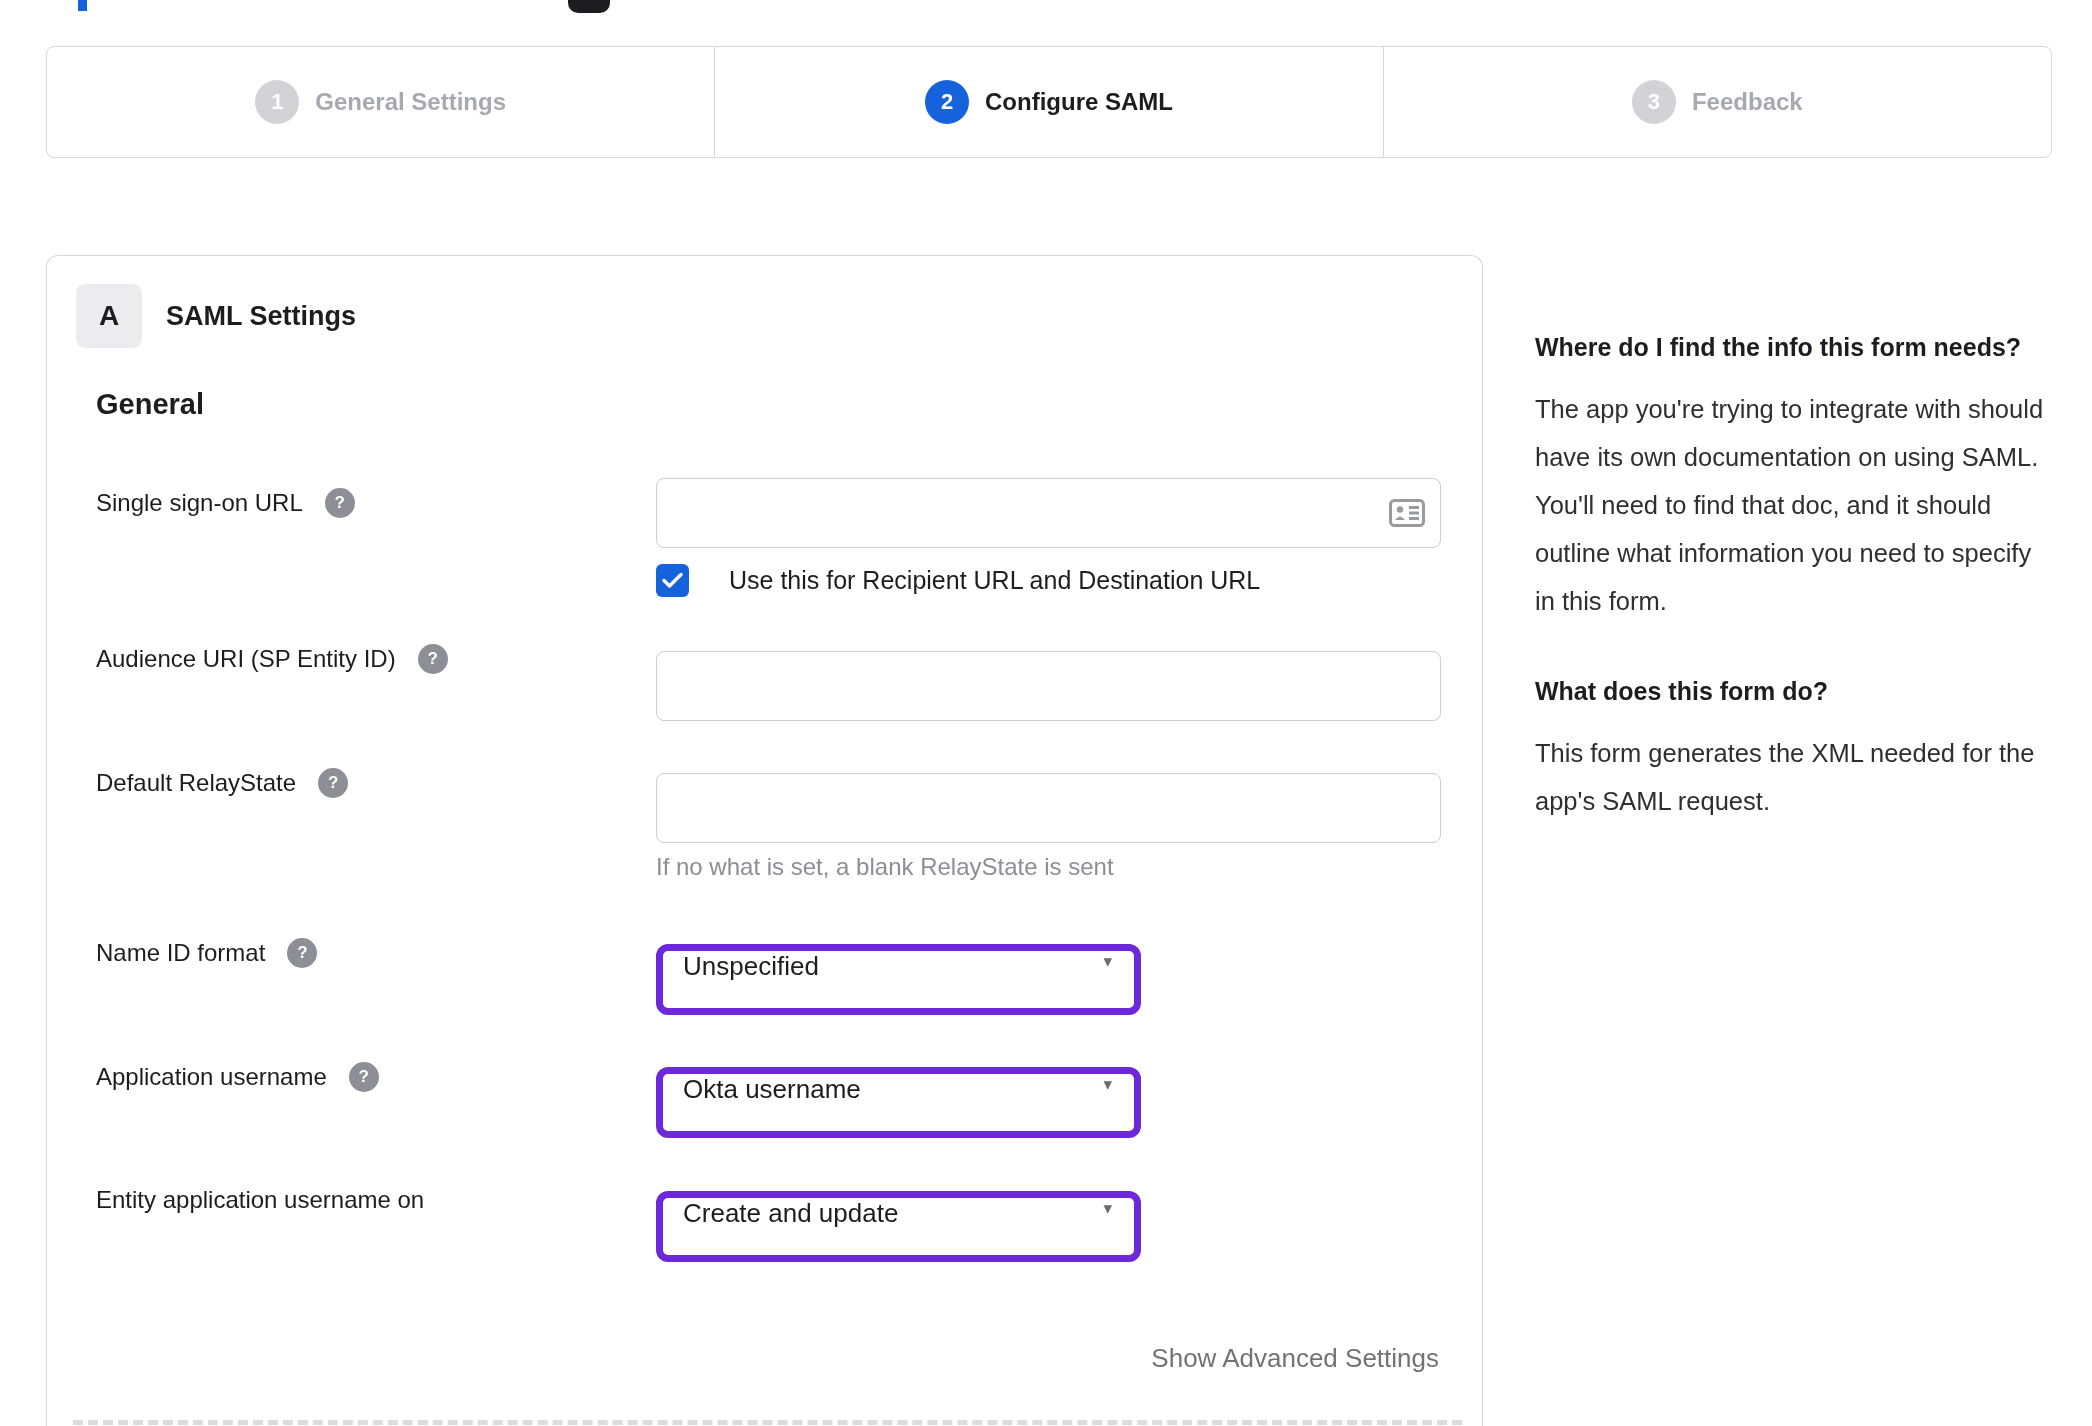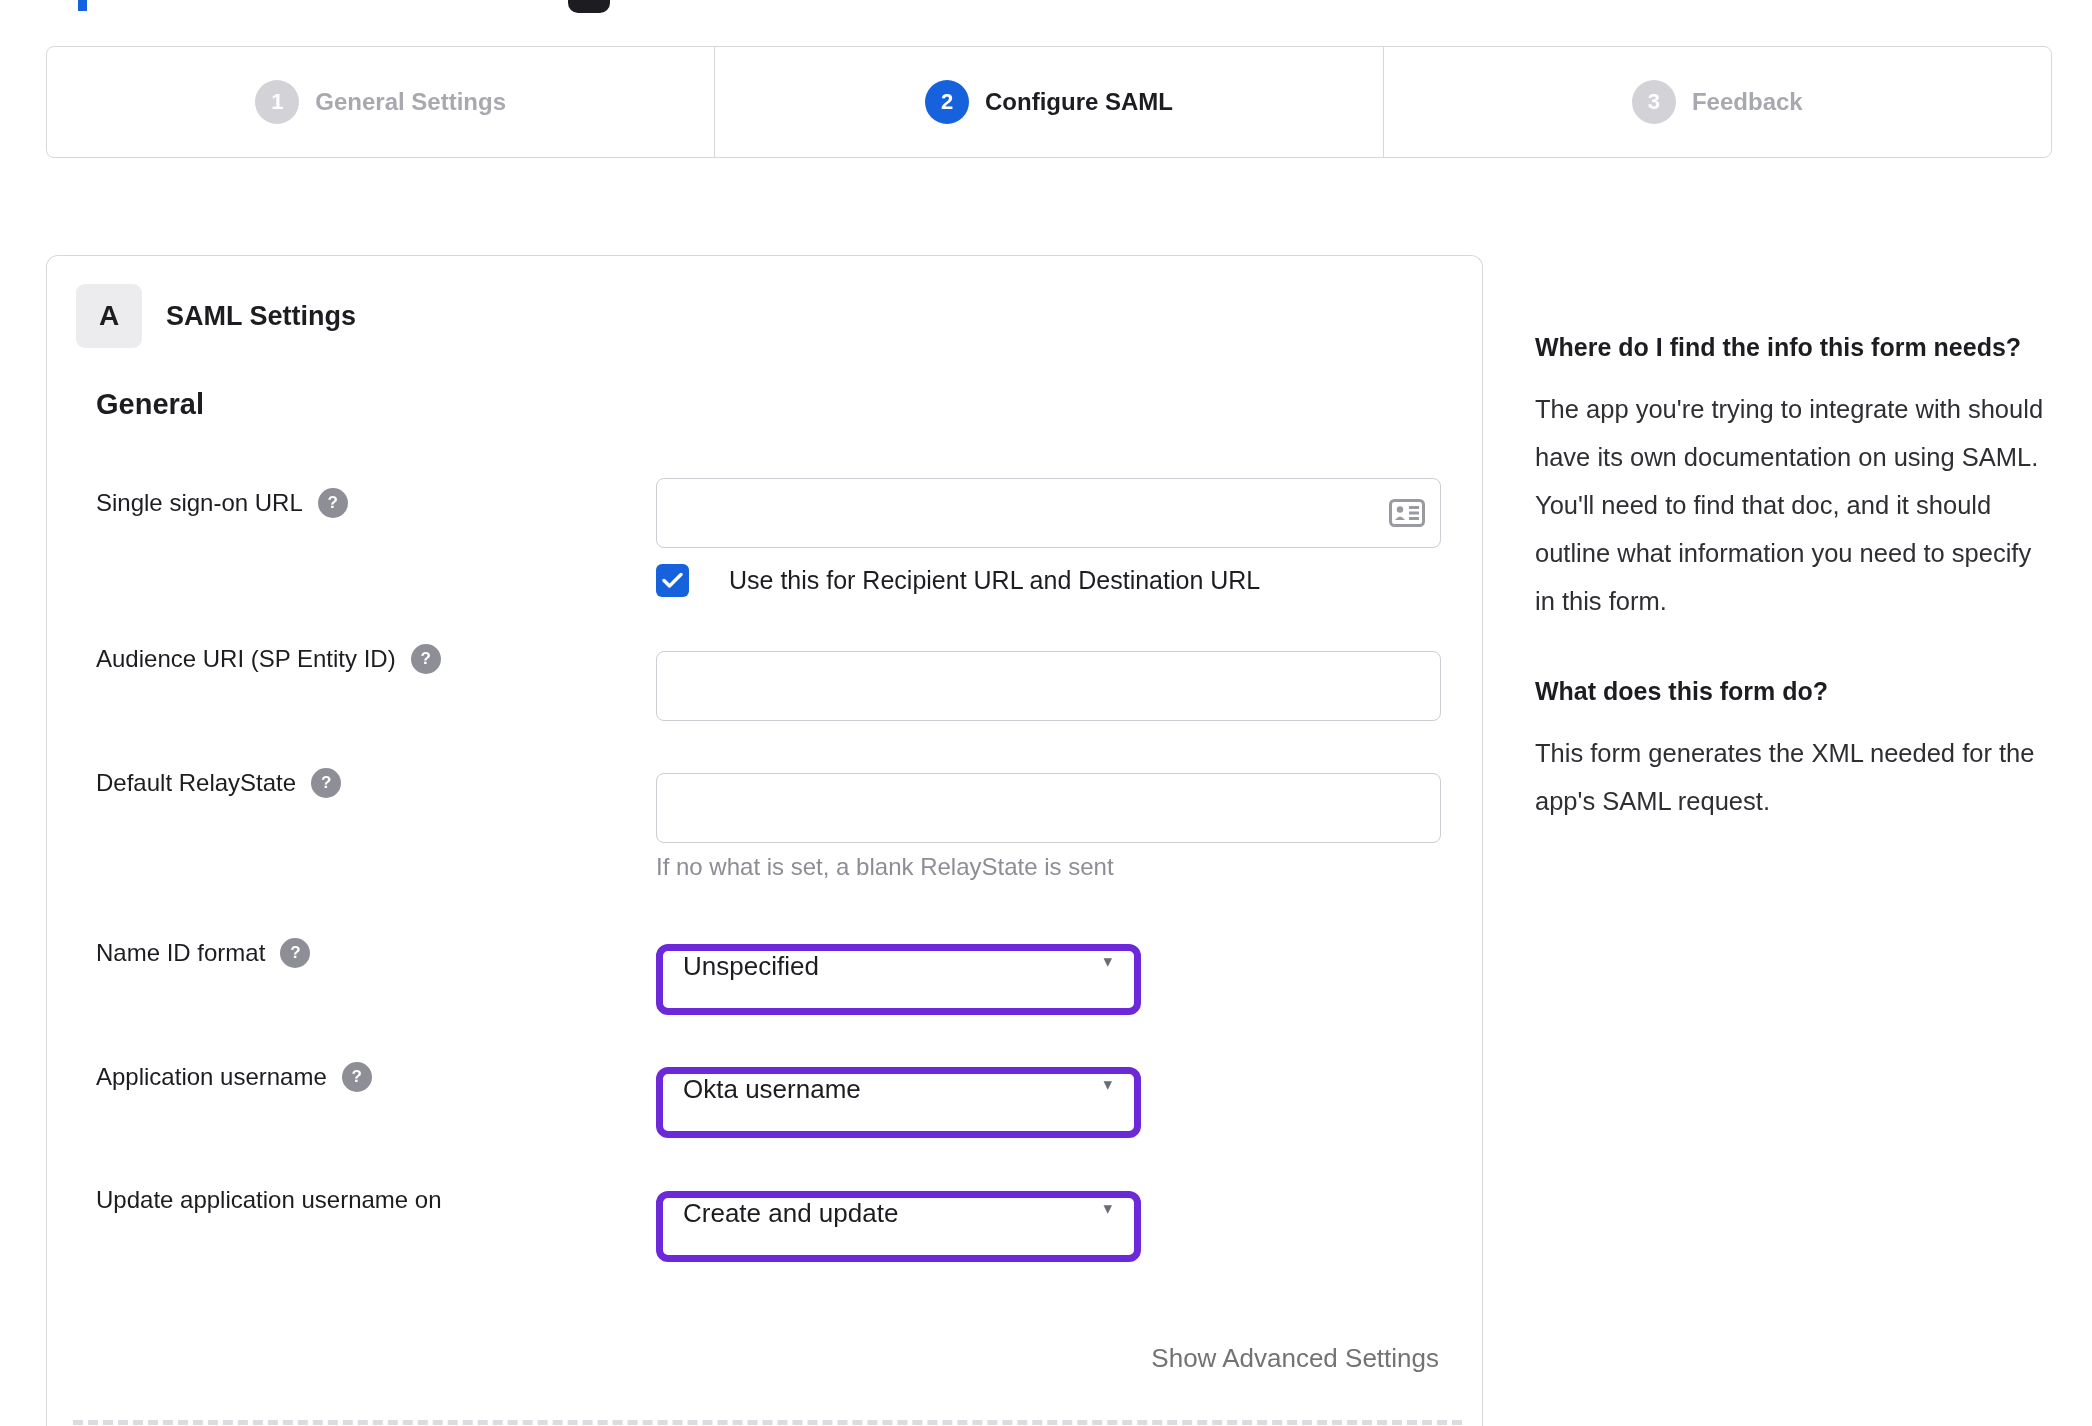--- a/index.html
+++ b/index.html
@@ -25,21 +25,21 @@
   
   .panel { position:absolute; left:46px; top:255px; width:1437px; height:1200px;
            background:#fff; border:1px solid #d8d8dc; border-radius:12px 12px 0 0; border-bottom:none; }
   .section-badge { position:absolute; left:29px; top:28px; width:66px; height:64px; background:#ececee;
                    border-radius:9px; display:flex; align-items:center; justify-content:center;
                    font-size:28px; font-weight:bold; color:#1d1d21; }
   .section-title { position:absolute; left:119px; top:28px; height:64px; display:flex; align-items:center;
                    font-size:27px; font-weight:bold; }
   .group-title { position:absolute; left:49px; top:132px; font-size:29px; font-weight:bold; }
 
-  .flabel { position:absolute; left:49px; font-size:24px; color:#1d1d21; display:flex; align-items:center; gap:15px; }
+  .flabel { position:absolute; left:49px; font-size:24px; color:#1d1d21; display:flex; align-items:center; gap:22px; }
   .help { width:30px; height:30px; border-radius:50%; background:#8e8e96; color:#fff; font-size:17px; font-weight:bold;
           display:flex; align-items:center; justify-content:center; flex:0 0 auto; }
 
   .tinput { position:absolute; left:609px; width:785px; height:70px; border:1px solid #cdcdd3; border-radius:8px;
             background:#fff; font-size:24px; padding:0 60px 0 20px; font-family:inherit; color:#1d1d21; outline:none; }
   .input-wrap { position:absolute; left:609px; width:785px; height:70px; }
   .input-wrap .tinput { left:0; top:0; width:100%; height:100%; position:absolute; }
   .card-icon { position:absolute; right:16px; top:50%; transform:translateY(-50%); pointer-events:none; }
 
   .cbx-row { position:absolute; left:609px; display:flex; align-items:center; gap:40px; }
@@ -141,21 +141,21 @@
     <div class="flabel" style="top:806px;">
       <span>Application username</span>
       <span class="help">?</span>
     </div>
     <div class="select" style="top:811px;">
       <span class="sel-text">Okta username</span>
       <span class="caret">▾</span>
     </div>
 
     <div class="flabel" style="top:930px;">
-      <span>Update application username on</span>
+      <span>Entity application username on</span>
     </div>
     <div class="select" style="top:935px;">
       <span class="sel-text">Create and update</span>
       <span class="caret">▾</span>
     </div>
 
     <div class="adv-link">Show Advanced Settings</div>
 
     <div class="dashed-sep"></div>
   </div>

